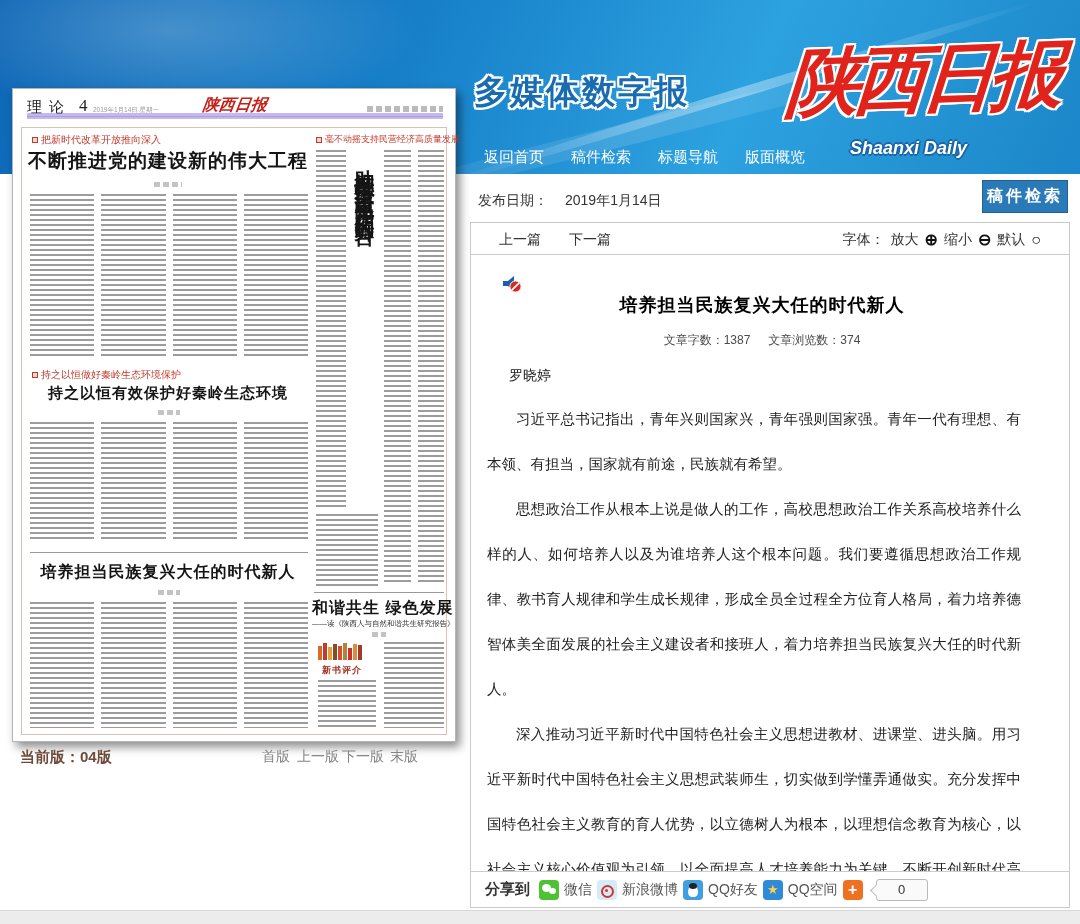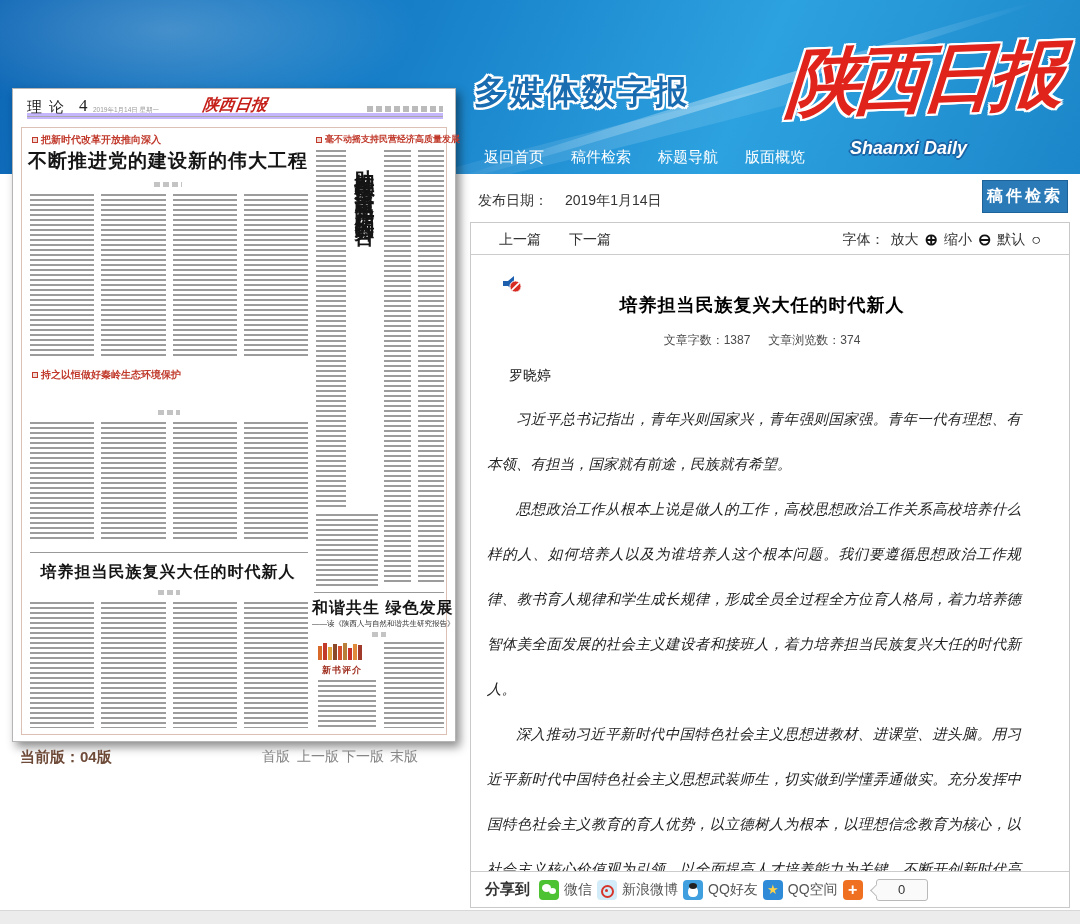--- a/index.html
+++ b/index.html
@@ -32,21 +32,21 @@
   .phead { position:absolute; left:14px; right:12px; top:6px; height:24px; border-bottom:6px solid #c4b5fd; }
   .phead:after { content:""; position:absolute; left:0; right:0; bottom:-4px; border-bottom:1px solid #aaa; }
   .psec { position:absolute; left:0; top:3px; font-family:"Liberation Serif", serif; font-size:15px; letter-spacing:7px; color:#222; }
   .pnum { position:absolute; left:52px; top:1px; font-family:"Liberation Serif", serif; font-size:17px; color:#222; }
   .pdate { position:absolute; left:66px; top:11px; font-size:6.5px; color:#9a9a9a; white-space:nowrap; }
   .pmast { position:absolute; left:50%; top:0px; transform:translateX(-50%) skewX(-8deg); font-family:"Liberation Serif", serif;
            font-style:italic; font-weight:bold; font-size:16px; color:#c5201a; white-space:nowrap; }
   .ftline { background:repeating-linear-gradient(to right, #aaa 0 6px, transparent 6px 9px); }
   .pnames { position:absolute; right:0; top:11px; width:76px; height:6px; opacity:.8; }
   .pbox { position:absolute; left:8px; top:38px; width:426px; height:608px; border:1px solid #dcc0b4; }
-  .kick { position:absolute; display:flex; align-items:center; gap:3px; font-weight:bold; color:#c0392b; white-space:nowrap;justify-content:center; }
+  .kick { position:absolute; display:flex; align-items:center; gap:3px; font-weight:normal; color:#c0392b; white-space:nowrap;justify-content:center; }
   .ksq { width:6px; height:6px; border:1px solid #c0392b; background:#f2d8d2; display:inline-block; }
   .nhead { position:absolute; text-align:center; font-weight:bold; color:#151515; letter-spacing:1px; white-space:nowrap; }
   .ft { background-image:repeating-linear-gradient(to bottom, rgba(75,75,75,.55) 0 2px, transparent 2px 5px); }
   .cols { position:absolute; display:flex; gap:7px; }
   .cols i { flex:1; display:block; }
   .byl { position:absolute; height:5px; opacity:.7; }
   .rule { position:absolute; border-top:1px solid #999; }
   .vtitle { position:absolute; writing-mode:vertical-rl; font-weight:bold; color:#151515; letter-spacing:4px; }
   .books { position:absolute; display:flex; align-items:flex-end; gap:1px; }
   .books b { display:block; width:4px; }
@@ -71,21 +71,21 @@
   .tb-next { position:absolute; left:98px; top:8px; cursor:pointer; }
   .font-ctl { position:absolute; right:28px; top:8px; display:flex; align-items:center; gap:6px; }
   .font-ctl .lk { cursor:pointer; }
   .circ { font-size:16px; font-weight:bold; color:#111; line-height:14px; cursor:pointer; }
   .art-body { position:absolute; left:0; right:0; top:32px; height:618px; overflow:hidden; padding:0 32px 0 16px; }
   .mute-ic { position:absolute; left:30px; top:18px; cursor:pointer; }
   .art-title { margin-top:38px; text-align:center; font-size:18px; font-weight:bold; color:#000; letter-spacing:1px; }
   .art-meta { margin-top:15px; text-align:center; font-size:12px; color:#4a4a4a; }
   .art-meta .sp { margin-left:18px; }
   .art-author { margin:18px 0 12px 22px; font-size:14px; color:#222; }
-  .art-body p { width:534px; font-size:14.5px; line-height:45px; text-indent:2em; color:#222; text-align:justify;font-style:italic; }
+  .art-body p { width:534px; font-size:14.5px; line-height:45px; text-indent:2em; color:#222; text-align:justify; }
 
   
   .share-row { position:absolute; left:0; right:0; bottom:0; height:36px; border-top:1px solid #ccc; background:#fff;
                display:flex; align-items:center; gap:5px; padding-left:14px; font-size:14px; color:#555; }
   .share-label { font-size:15px; font-weight:bold; color:#333; margin-right:4px; }
   .si { position:relative; width:20px; height:20px; border-radius:4px; display:inline-block; flex:0 0 auto; }
   .si-wechat { background:#4dc232; }
   .si-wechat:before { content:""; position:absolute; left:3px; top:4px; width:9px; height:8px; border-radius:50%; background:#fff; }
   .si-wechat:after { content:""; position:absolute; left:10px; top:8px; width:7px; height:6px; border-radius:50%; background:#fff; }
   .si-weibo { background:#d3ecf9; }
@@ -156,20 +156,21 @@
       <div class="cols" style="left:362px; top:22px; width:60px; height:434px;">
         <i class="ft"></i>
         <i class="ft"></i>
       </div>
       <div class="ft" style="position:absolute; left:294px; top:386px; width:62px; height:72px;"></div>
 
       <div class="kick" style="left:10px; top:240px; font-size:10px;">
         <i class="ksq"></i>
         <span>持之以恒做好秦岭生态环境保护</span>
       </div>
+      <div class="nhead" style="left:4px; width:284px; top:256px; font-size:15px;">持之以恒有效保护好秦岭生态环境</div>
       <div class="byl ftline" style="left:136px; top:282px; width:22px;"></div>
       <div class="cols" style="left:8px; top:294px; width:278px; height:120px;">
         <i class="ft"></i>
         <i class="ft"></i>
         <i class="ft"></i>
         <i class="ft"></i>
       </div>
 
       <div class="rule" style="left:8px; top:424px; width:278px;"></div>
       <div class="nhead" style="left:4px; width:284px; top:434px; font-size:16px;">培养担当民族复兴大任的时代新人</div>

